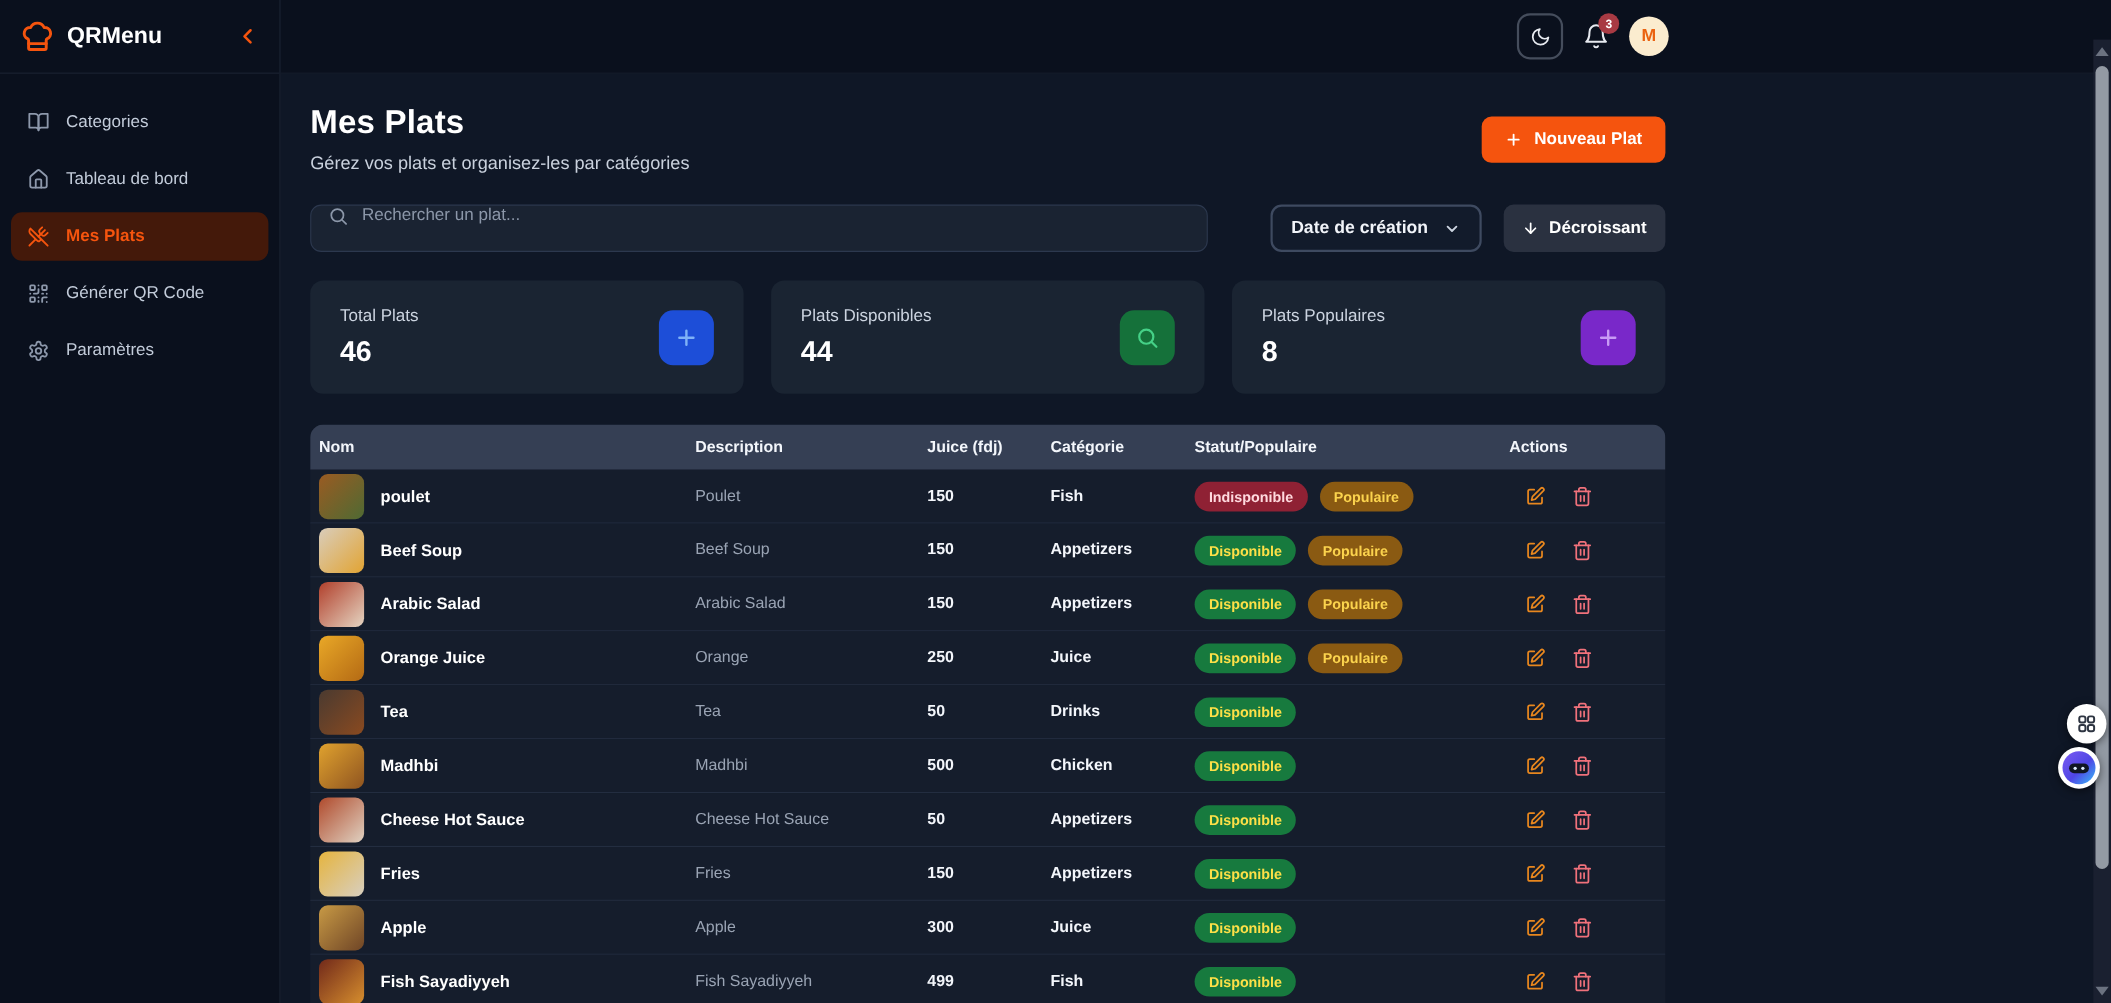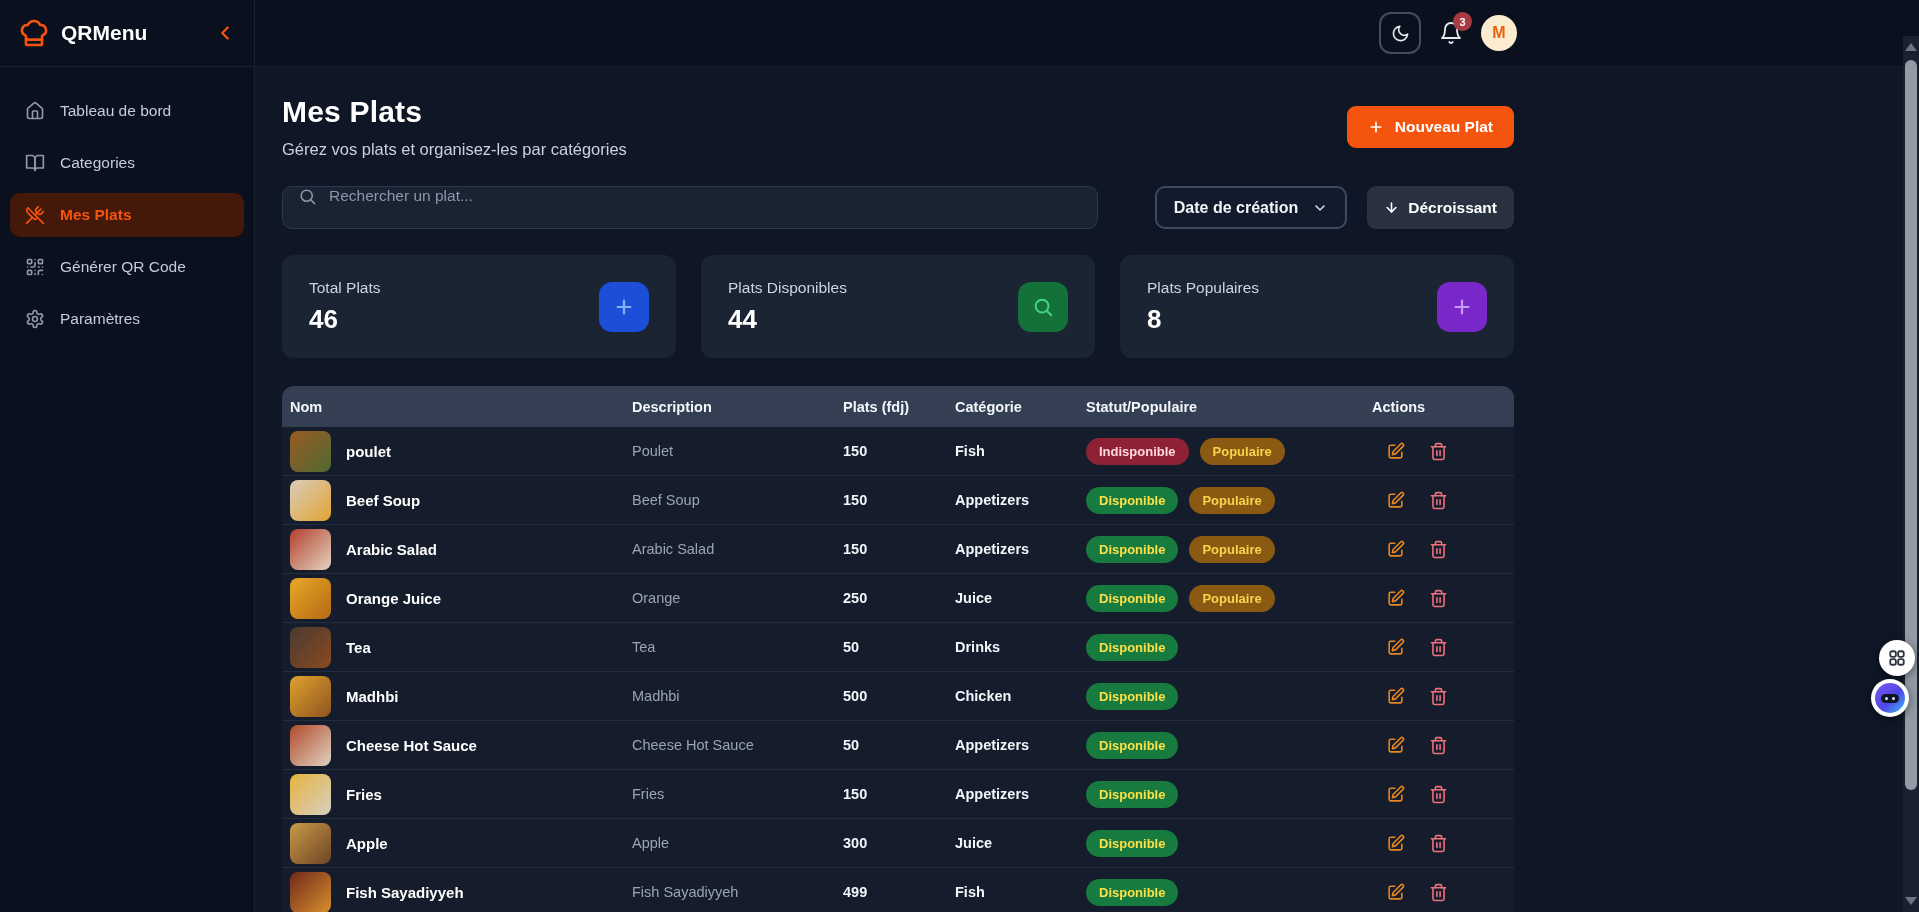--- a/index.html
+++ b/index.html
@@ -140,35 +140,35 @@
         <svg viewBox="0 0 24 24" fill="none" stroke="currentColor" stroke-width="2.5" stroke-linecap="round" stroke-linejoin="round">
             <path d="M15 18l-6-6 6-6"></path>
           </svg>
       </span>
     </button>
   </div>
   <nav class="nav" id="nav">
   <div class="nav-item">
     <span class="icon nav-icon">
           <svg viewBox="0 0 24 24" fill="none" stroke="currentColor" stroke-width="2" stroke-linecap="round" stroke-linejoin="round">
+            <path d="M2 3h6a4 4 0 0 1 4 4v14a3 3 0 0 0-3-3H2z"></path>
+            <path d="M22 3h-6a4 4 0 0 0-4 4v14a3 3 0 0 1 3-3h7z"></path>
+          </svg>
+        </span>
+    <span class="nav-label">Categories</span>
+  </div>
+
+  <div class="nav-item">
+    <span class="icon nav-icon">
+          <svg viewBox="0 0 24 24" fill="none" stroke="currentColor" stroke-width="2" stroke-linecap="round" stroke-linejoin="round">
             <path d="M15 21v-8a1 1 0 0 0-1-1h-4a1 1 0 0 0-1 1v8"></path>
             <path d="M3 10a2 2 0 0 1 .709-1.528l7-6a2 2 0 0 1 2.582 0l7 6A2 2 0 0 1 21 10v9a2 2 0 0 1-2 2H5a2 2 0 0 1-2-2z"></path>
           </svg>
         </span>
     <span class="nav-label">Tableau de bord</span>
-  </div>
-
-  <div class="nav-item">
-    <span class="icon nav-icon">
-          <svg viewBox="0 0 24 24" fill="none" stroke="currentColor" stroke-width="2" stroke-linecap="round" stroke-linejoin="round">
-            <path d="M2 3h6a4 4 0 0 1 4 4v14a3 3 0 0 0-3-3H2z"></path>
-            <path d="M22 3h-6a4 4 0 0 0-4 4v14a3 3 0 0 1 3-3h7z"></path>
-          </svg>
-        </span>
-    <span class="nav-label">Categories</span>
   </div>
 
   <div class="nav-item active">
     <span class="icon nav-icon">
           <svg viewBox="0 0 24 24" fill="none" stroke="currentColor" stroke-width="2" stroke-linecap="round" stroke-linejoin="round">
             <path d="M16 2l-2.3 2.3a3 3 0 0 0 0 4.2l1.8 1.8a3 3 0 0 0 4.2 0L22 8"></path>
             <path d="M15 15L3.3 3.3a4.2 4.2 0 0 0 0 6l7.3 7.3c.7.7 2 .7 2.8 0L15 15Zm0 0l7 7"></path>
             <path d="M2.1 21.8l6.4-6.3"></path>
             <path d="M19 5l-7 7"></path>
           </svg>
@@ -315,21 +315,21 @@
             </svg>
           </span>
         </span>
   </div>
 </div>
 
   <div class="table">
     <div class="thead" id="thead">
         <div>Nom</div>
         <div>Description</div>
-        <div>Plats (fdj)</div>
+        <div>Juice (fdj)</div>
         <div>Catégorie</div>
         <div>Statut/Populaire</div>
         <div>Actions</div>
       </div>
     <div id="tbody">
   <div class="trow">
     <div class="cell-name">
       <span class="thumb" style="background: linear-gradient(135deg, rgb(154, 91, 34) 0%, rgb(79, 106, 51) 100%);"></span>
       <span class="dish-name">poulet</span>
     </div>

